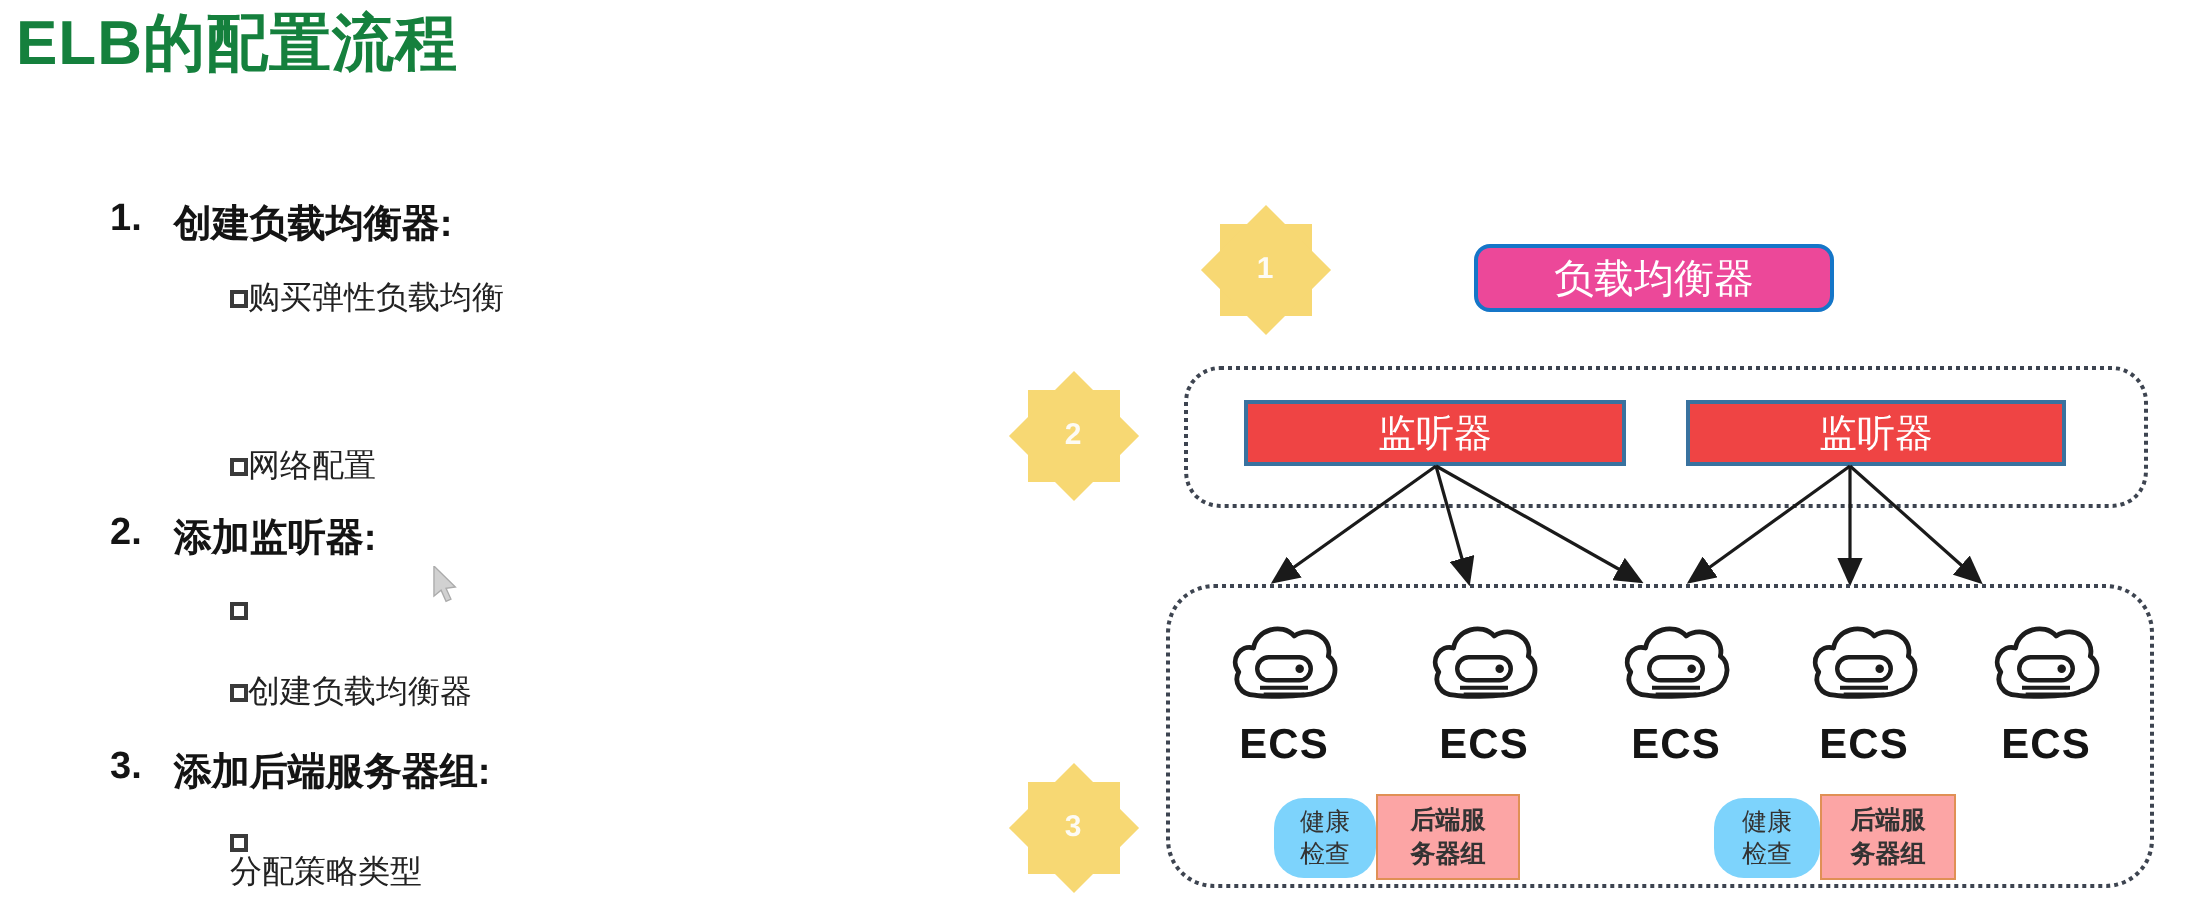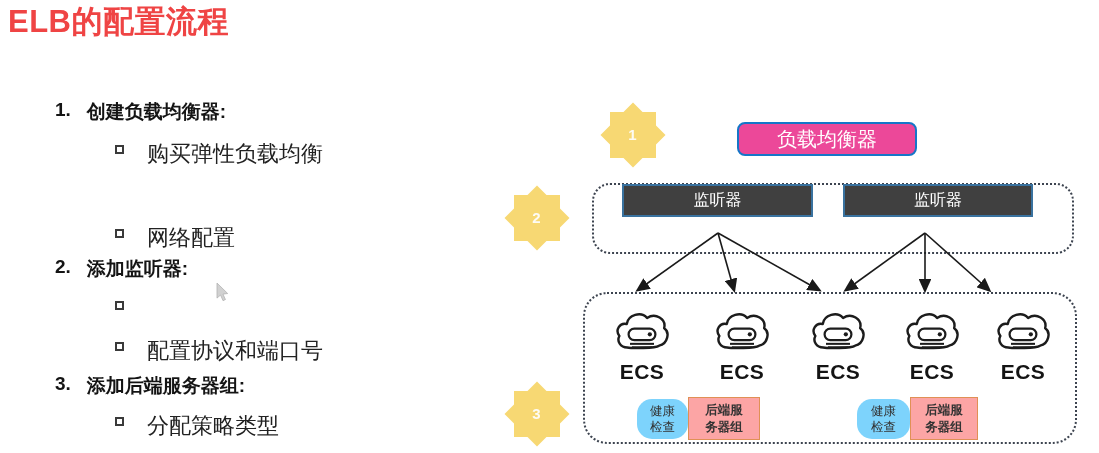--- a/index.html
+++ b/index.html
@@ -1,54 +1,54 @@
 <!DOCTYPE html>
 <html><head>
 <meta charset="utf-8">
 <style>
   * { margin:0; padding:0; box-sizing:border-box; }
   html,body { background:#fff; }
   body { font-family:"Liberation Sans","DejaVu Sans",sans-serif; }
   .canvas { position:relative; width:1099px; height:453px; background:#ffffff; overflow:hidden; }
 
   
-  .page-title{ position:absolute; left:8px; top:1px; font-size:31px; font-weight:600; color:#ef4444; letter-spacing:0.5px;}
+  .page-title{ position:absolute; left:8px; top:1px; font-size:31px; font-weight:600; color:#15803d; letter-spacing:0.5px;}
 
   
   .line{ position:absolute; display:flex; align-items:flex-start; }
   .step-head{ font-size:19px; font-weight:700; color:#141414; gap:16px; }
-  .sub-item{ font-size:22px; color:#222; gap:23px; }
+  .sub-item{ font-size:16px; color:#222; }
   .sq-bullet{ width:9px; height:9px; border:2px solid #3a3a3a; margin-top:6px; flex:0 0 auto; }
 
   .h1{ left:55px; top:99px; }  .s00{ left:115px; top:139px; }
   .s01{ left:115px; top:181px; } .s02{ left:115px; top:223px; }
   .h2{ left:55px; top:256px; } .s10{ left:115px; top:295px; }
   .s11{ left:115px; top:336px; }
-  .h3{ left:55px; top:373px; } .s20{ left:115px; top:411px; }
+  .h3{ left:55px; top:373px; } .s20{ left:115px; top:411px;flex-direction:column; }
 
   
   .badge{ position:absolute; width:65px; height:65px; }
   .badge .sq{ position:absolute; left:9.5px; top:9.5px; width:46px; height:46px; background:#F7D873; }
   .badge .sq.rot{ transform:rotate(45deg); }
   .badge .num{ position:absolute; inset:0; display:flex; align-items:center; justify-content:center;
                color:#fdfbf4; font-size:15px; font-weight:600; }
   .badge1{ left:600px; top:102px; }
   .badge2{ left:504px; top:185px; }
   .badge3{ left:504px; top:381px; }
 
   .lb-box{ position:absolute; left:737px; top:122px; width:180px; height:34px;
            background:#ec4899; border:2px solid #1576C8; border-radius:8px;
            display:flex; align-items:center; justify-content:center;
            color:#fff; font-size:20px; }
   .dash-box{ position:absolute; border:2.5px dotted #3d4450; background:transparent; }
   .dash-listeners{ left:592px; top:183px; width:482px; height:71px; border-radius:18px; }
   .dash-backend{ left:583px; top:292px; width:494px; height:152px; border-radius:24px; }
 
-  .listener{ position:absolute; top:184px; height:33px; background:#404040; border:2px solid #39729F;
-             display:flex; align-items:center; justify-content:center; color:#fff; font-size:16px; }
+  .listener{ position:absolute; top:200px; height:33px; background:#ef4444; border:2px solid #39729F;
+             display:flex; align-items:center; justify-content:center; color:#fff; font-size:19px; }
   .listener1{ left:622px; width:191px; }
   .listener2{ left:843px; width:190px; }
 
   .arrows-svg{ position:absolute; left:560px; top:230px; width:520px; height:70px; }
 
   .ecs-unit{ position:absolute; top:306px; width:64px; text-align:center; }
   .ecs1{ left:610px; } .ecs2{ left:710px; } .ecs3{ left:806px; } .ecs4{ left:900px; } .ecs5{ left:991px; }
   .ecs-label{ display:block; margin-top:2px; font-size:21px; font-weight:600; color:#141414; letter-spacing:0.5px; }
 
   .tag{ position:absolute; display:flex; align-items:center; justify-content:center;
@@ -84,21 +84,21 @@
 
   <div class="line step-head h2">
     <span>2.</span>
     <span>添加监听器:</span>
   </div>
   <div class="line sub-item s10">
     <span class="sq-bullet"></span>
   </div>
   <div class="line sub-item s11">
     <span class="sq-bullet"></span>
-    <span>配置协议和端口号</span>
+    <span>创建负载均衡器</span>
   </div>
 
   <div class="line step-head h3">
     <span>3.</span>
     <span>添加后端服务器组:</span>
   </div>
   <div class="line sub-item s20">
     <span class="sq-bullet"></span>
     <span>分配策略类型</span>
   </div>

